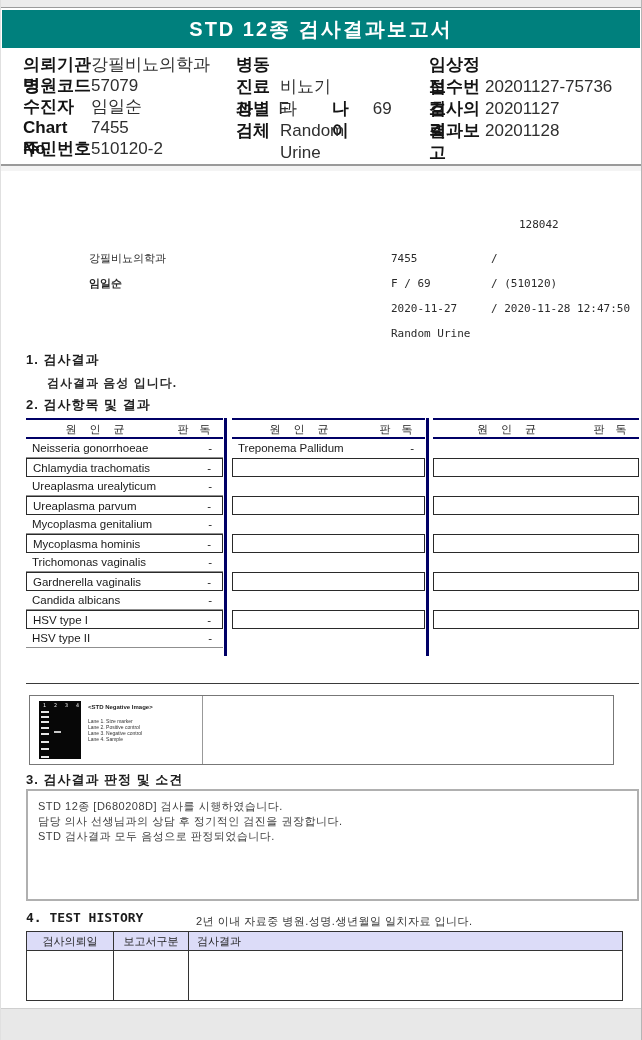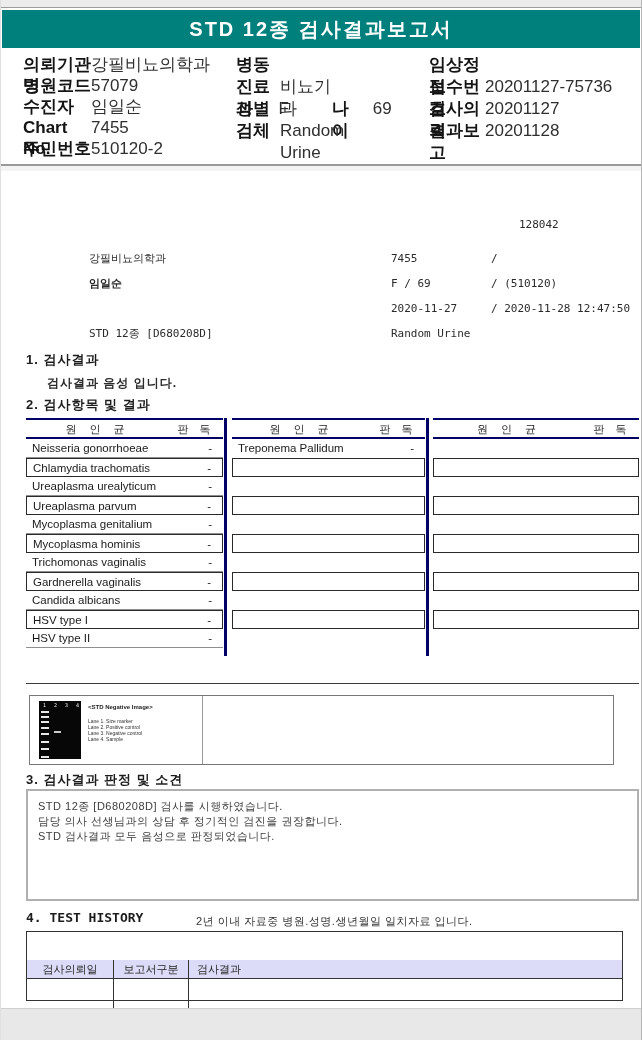--- a/index.html
+++ b/index.html
@@ -90,21 +90,21 @@
 
   
   .s3title { left:25px; top:771px; }
   .s3box { position:absolute; left:25px; top:789px; width:613px; height:112px; border:2px solid #b0b0b0; padding:8px 10px; }
   .s3box div { font-size:11px; line-height:15px; color:#3c3c3c; letter-spacing:0.5px; }
 
   
   .s4title { left:25px; top:910px; font-family:"DejaVu Sans Mono", monospace; font-size:13px; font-weight:bold; color:#1c1c1c; }
   .s4note { left:195px; top:914px; font-size:11px; color:#333; letter-spacing:0.5px; }
   .htable { position:absolute; left:25px; top:931px; width:597px; height:70px; border:1px solid #333; }
-  .hth { display:flex; height:19px; background:#dcdcf8; border-bottom:1px solid #333; font-size:11px; line-height:18px; color:#222;margin-top:28px; }
+  .hth { display:flex; height:19px; background:#dcdcf8; border-bottom:1px solid #333; font-size:11px; line-height:18px; color:#222; }
   .hth span { display:block; }
   .hc1 { width:87px; text-align:center; border-right:1px solid #333; }
   .hc2 { width:75px; text-align:center; border-right:1px solid #333; }
   .hc3 { flex:1; padding-left:8px; }
   .hbody { display:flex; height:49px; }
   .hb1 { width:87px; border-right:1px solid #333; }
   .hb2 { width:75px; border-right:1px solid #333; }
   .hb3 { flex:1; }
 
   .botstrip { position:absolute; top:1008px; left:0; right:0; height:32px; background:#e8e8e8; border-top:1px solid #cfcfcf; }
@@ -201,21 +201,20 @@
         <span class="sl">임일순</span>
         <span class="sm">F  /  69</span>
         <span class="sr">/ (510120)</span>
       </div>
       <div class="srow">
         <span class="sl"></span>
         <span class="sm">2020-11-27</span>
         <span class="sr">/ 2020-11-28 12:47:50</span>
       </div>
       <div class="srow">
-        <span class="sl">STD 12종 [D680208D]</span>
         <span class="sm">Random Urine</span>
         <span class="sr"></span>
       </div>
   </div>
 
   <div class="abs sect s1title">1. 검사결과</div>
   <div class="abs s1result">검사결과 음성 입니다.</div>
 
   <div class="abs sect s2title">2. 검사항목 및 결과</div>
 

